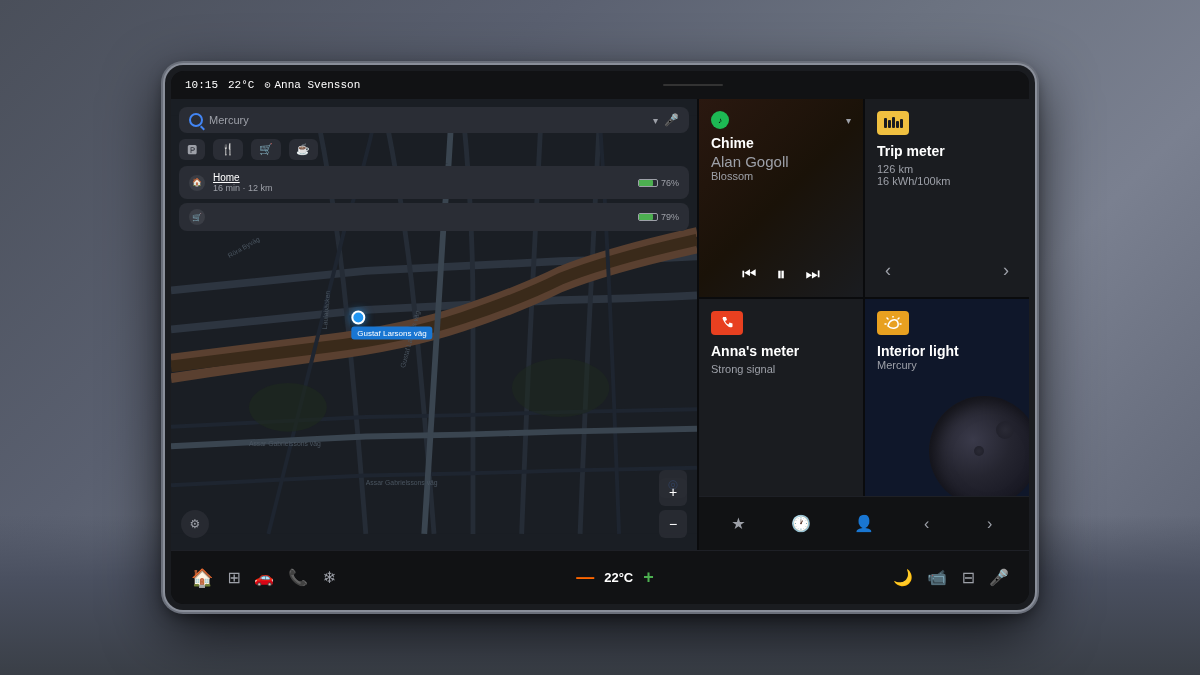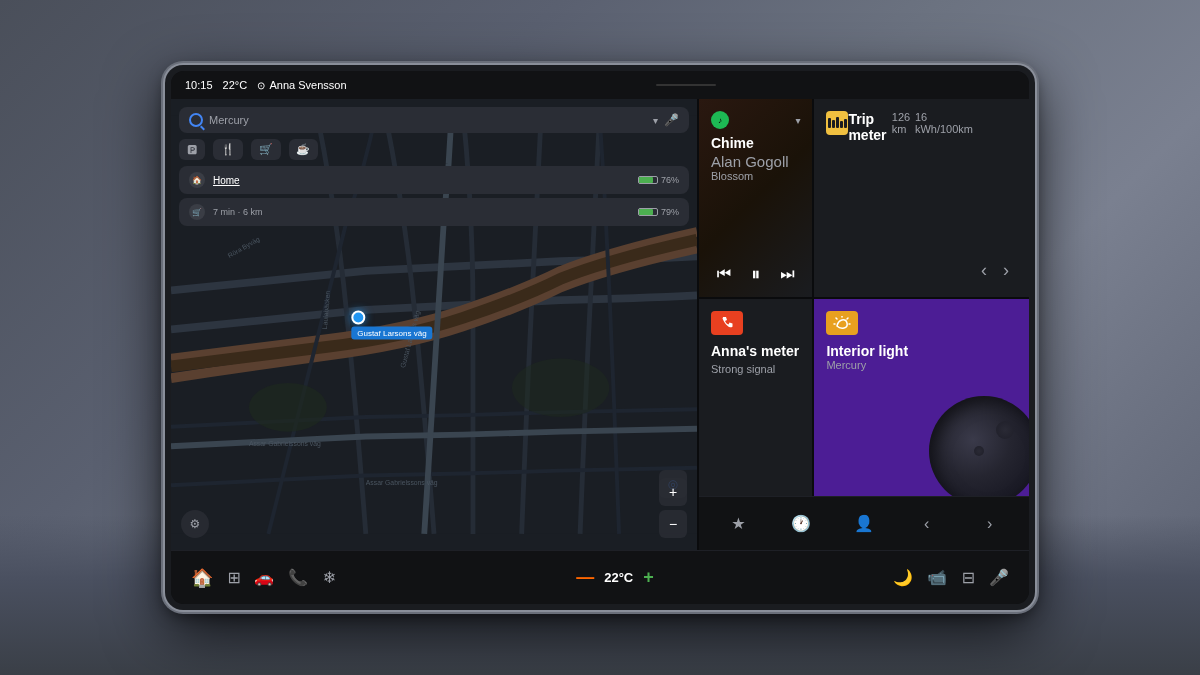--- a/index.html
+++ b/index.html
@@ -64,20 +64,21 @@
 
     
     .status-bar {
       height: 28px;
       background: #111214;
       display: flex;
       align-items: center;
       padding: 0 14px;
       gap: 10px;
       flex-shrink: 0;
+      font-family: Liberation Mono, monospace;
     }
 
     .status-time {
       color: #ffffff;
       font-size: 11px;
       font-weight: 500;
     }
 
     .status-temp {
       color: #ffffff;
@@ -476,21 +477,21 @@
     .ctrl-btn-pause {
       color: #ffffff;
       font-size: 18px;
     }
 
     
     .widget-trip {
       background: #1a1c20;
       padding: 12px;
       display: flex;
-      flex-direction: row;
+      flex-direction: column;
     }
 
     .widget-trip-icon {
       width: 32px;
       height: 24px;
       background: #f0c040;
       border-radius: 4px;
       display: flex;
       align-items: center;
       justify-content: center;
@@ -539,21 +540,21 @@
       display: flex;
       align-items: center;
       justify-content: center;
       margin-bottom: 8px;
       color: white;
       font-size: 14px;
     }
 
     
     .widget-light {
-      background: #4c1d95;
+      background: #0f172a;
       padding: 12px;
       display: flex;
       flex-direction: column;
       position: relative;
       overflow: hidden;
     }
 
     .moon-bg {
       position: absolute;
       right: -10px;
@@ -756,32 +757,32 @@
                 <div class="filter-btn">🅿</div>
                 <div class="filter-btn">🍴</div>
                 <div class="filter-btn">🛒</div>
                 <div class="filter-btn">☕</div>
               </div>
               <div class="destination-list">
                 <div class="dest-item">
                   <div class="dest-icon">🏠</div>
                   <div class="dest-info">
                     <div class="dest-name">Home</div>
+                    <div class="dest-detail">16 min · 12 km</div>
                   </div>
                   <div class="dest-battery">
                     <div class="battery-bar">
                       <div class="battery-bar-fill-76"></div>
                     </div>
                     <span>76%</span>
                   </div>
                 </div>
                 <div class="dest-item">
                   <div class="dest-icon">🛒</div>
                   <div class="dest-info">
-                    <div class="dest-detail">7 min · 6 km</div>
                   </div>
                   <div class="dest-battery">
                     <div class="battery-bar">
                       <div class="battery-bar-fill-79"></div>
                     </div>
                     <span>79%</span>
                   </div>
                 </div>
               </div>
             </div>

